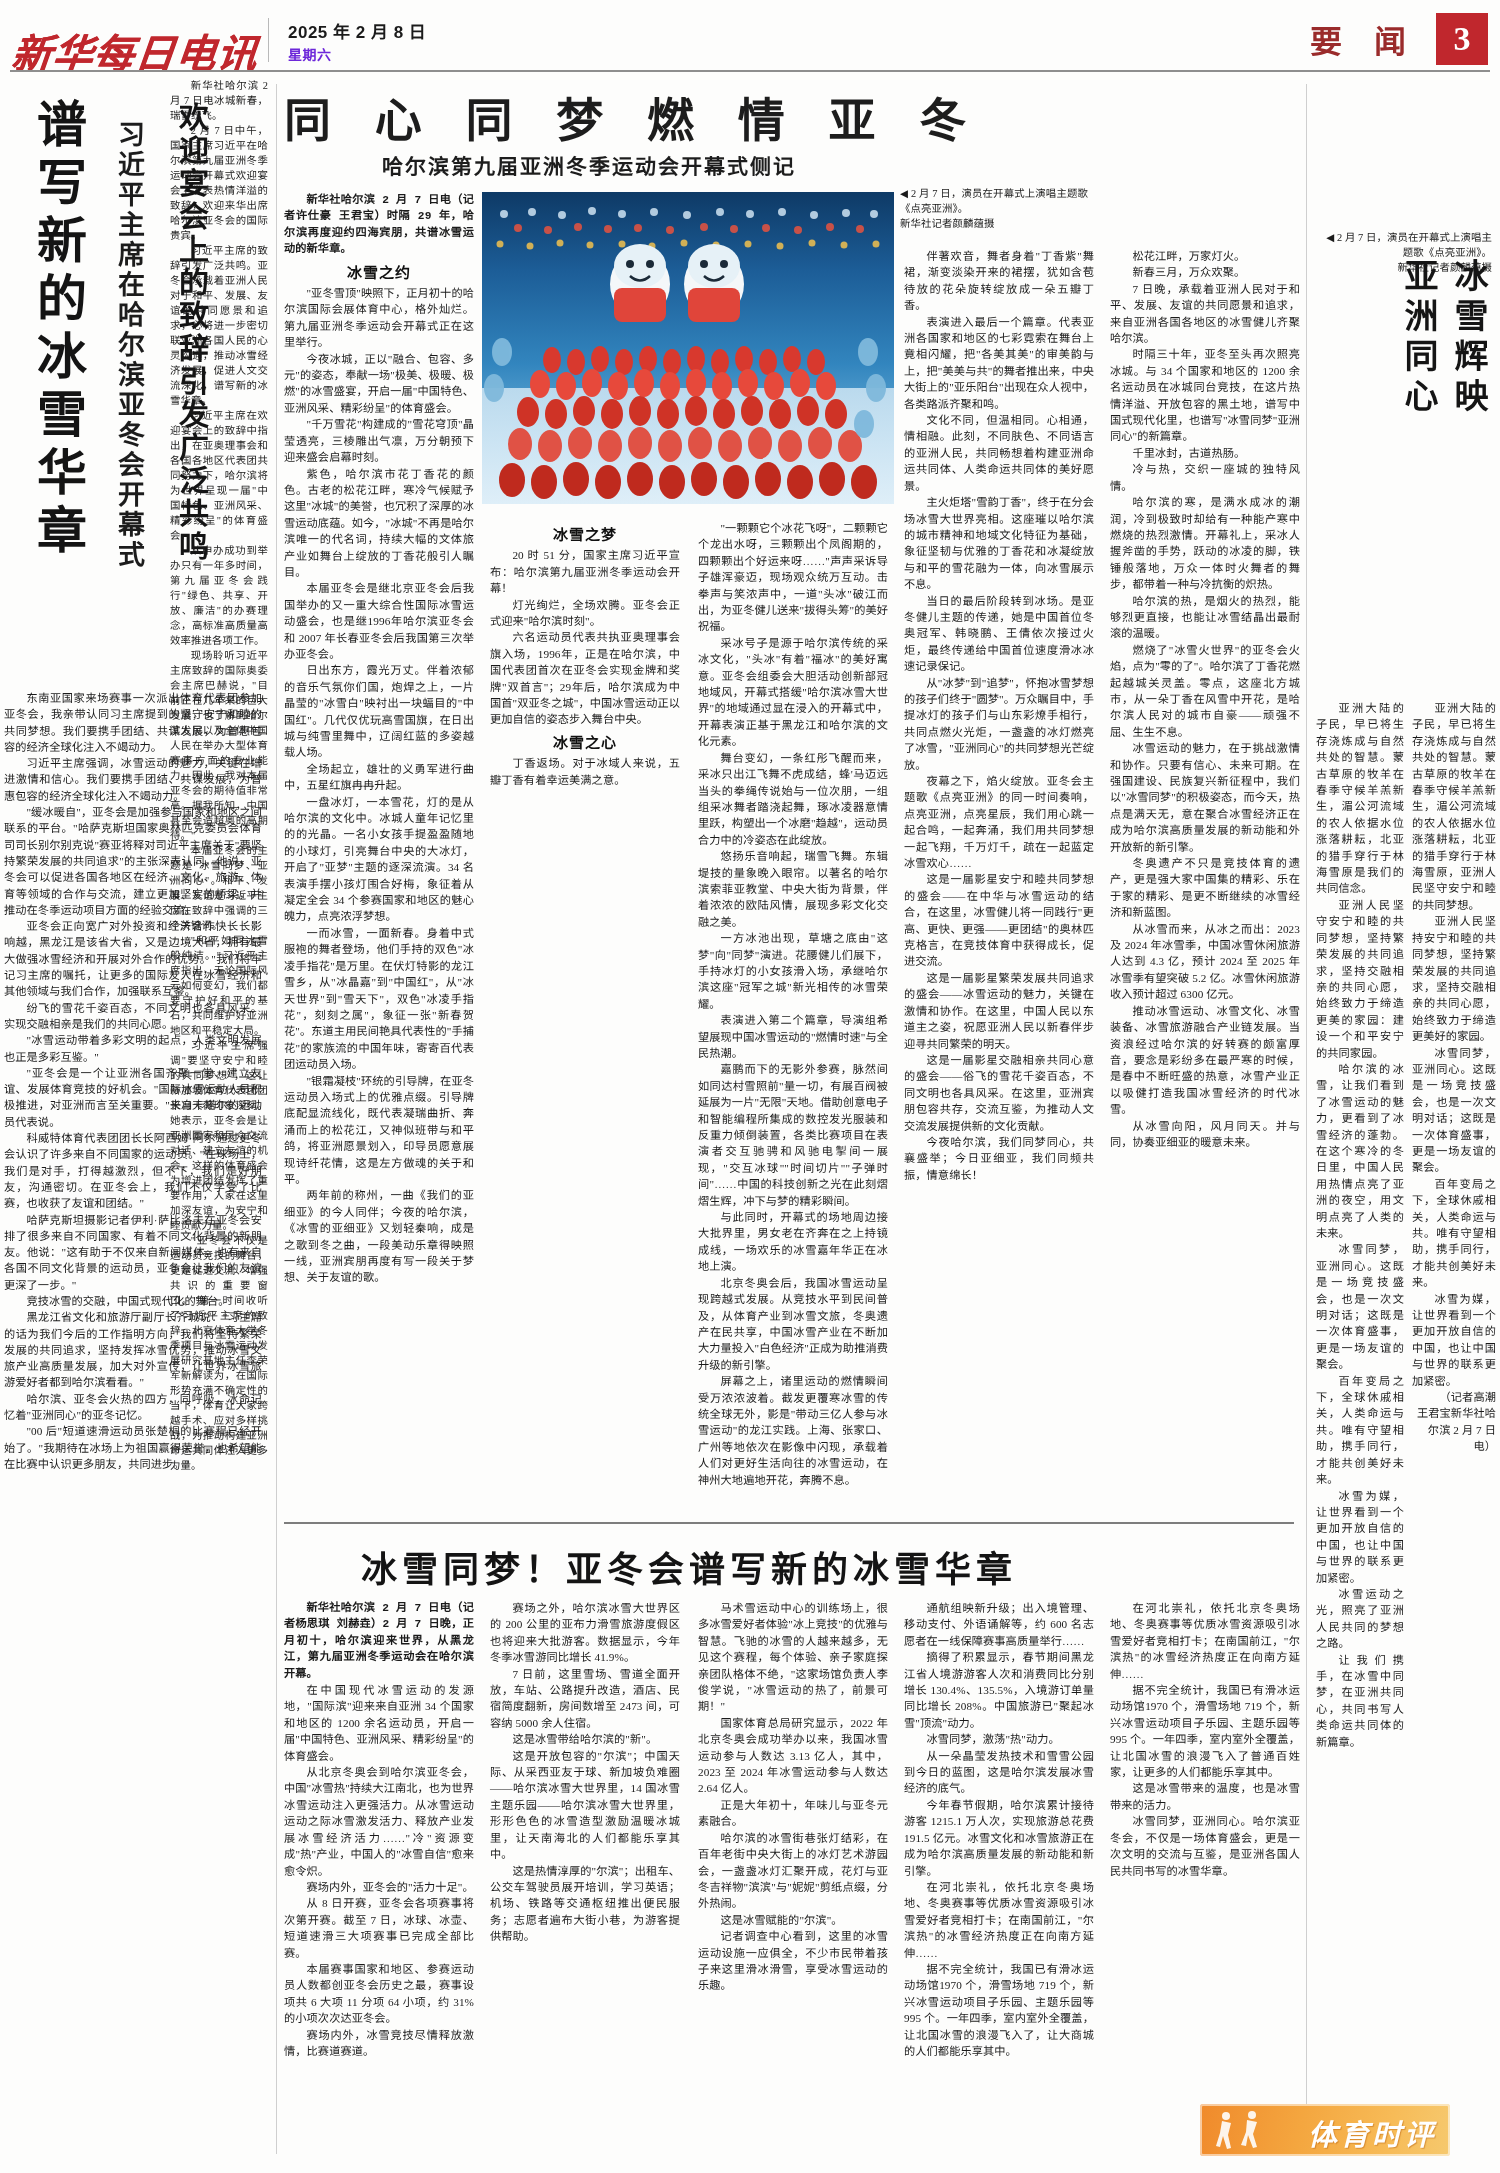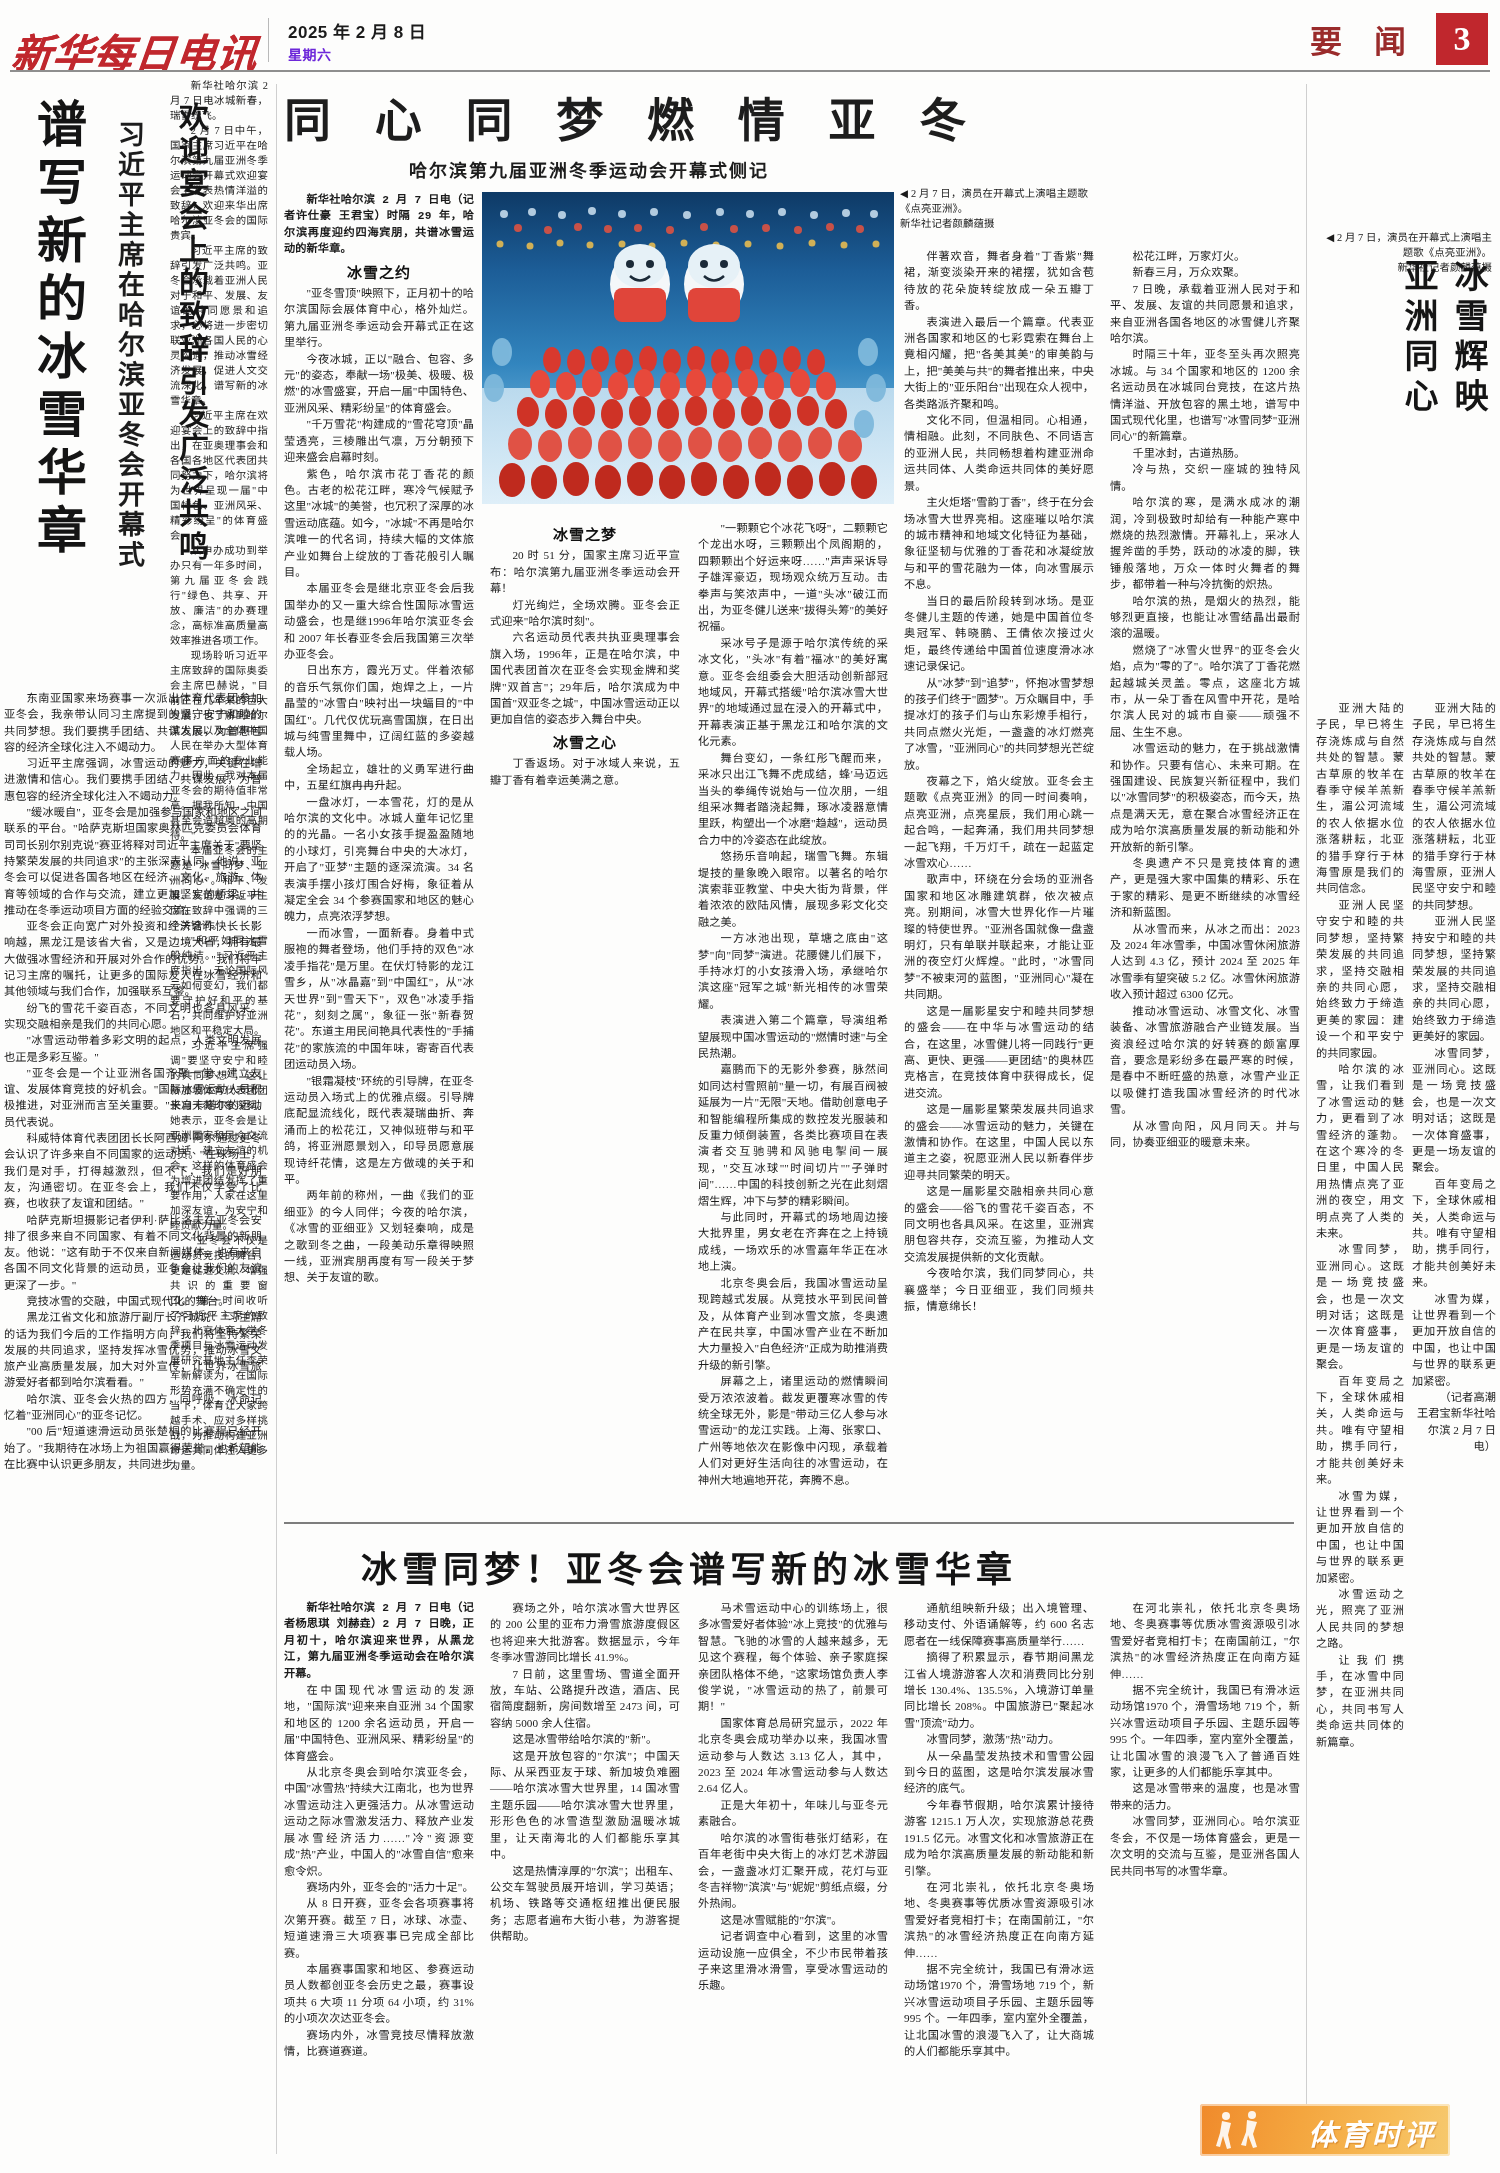--- a/index.html
+++ b/index.html
@@ -203,24 +203,23 @@
     font-weight: 700;
     font-size: 47px;
     letter-spacing: 16px;
     color: #1d1d1d;
     line-height: 58px;
     white-space: nowrap;
   }
   .center-head .h2 {
     font-family: "Liberation Sans", sans-serif;
     font-weight: 700;
-    font-size: 18px;
+    font-size: 21px;
     letter-spacing: 2px;
     color: #1d1d1d;
-    margin-top: 6px;
   }
 
   
   .photo {
     position: absolute;
     left: 482px; top: 192px;
     width: 412px; height: 312px;
     background: linear-gradient(180deg,#123f6e 0%, #1d5c96 18%, #2a78b6 40%, #3f90c9 62%, #65aed6 80%, #8cc6e2 100%);
     overflow: hidden;
   }
@@ -591,21 +590,20 @@
   </div>
 
   <div class="ccol ccol4 col-text">
     <p class="">伴著欢音，舞者身着"丁香紫"舞裙，渐变淡染开来的裙摆，犹如含苞待放的花朵旋转绽放成一朵五瓣丁香。</p>
       <p class="">表演进入最后一个篇章。代表亚洲各国家和地区的七彩霓索在舞台上竟相闪耀，把"各美其美"的审美韵与上，把"美美与共"的舞者推出来，中央大街上的"亚乐阳台"出现在众人视中，各类路派齐聚和鸣。</p>
       <p class="">文化不同，但温相同。心相通，情相融。此刻，不同肤色、不同语言的亚洲人民，共同畅想着构建亚洲命运共同体、人类命运共同体的美好愿景。</p>
       <p class="">主火炬塔"雪韵丁香"，终于在分会场冰雪大世界亮相。这座璀以哈尔滨的城市精神和地域文化特征为基础，象征坚韧与优雅的丁香花和冰凝绽放与和平的雪花融为一体，向冰雪展示不息。</p>
       <p class="">当日的最后阶段转到冰场。是亚冬健儿主题的传递，她是中国首位冬奥冠军、韩晓鹏、王倩依次接过火炬，最终传递给中国首位速度滑冰冰速记录保记。</p>
       <p class="">从"冰梦"到"追梦"，怀抱冰雪梦想的孩子们终于"圆梦"。万众瞩目中，手提冰灯的孩子们与山东彩燎手相行，共同点燃火光炬，一盏盏的冰灯燃亮了冰雪，"亚洲同心"的共同梦想光芒绽放。</p>
       <p class="">夜幕之下，焰火绽放。亚冬会主题歌《点亮亚洲》的同一时间奏响，点亮亚洲，点亮星辰，我们用心跳一起合鸣，一起奔涌，我们用共同梦想一起飞翔，千万灯千，疏在一起蓝定冰雪欢心……</p>
-      <p class="">歌声中，环绕在分会场的亚洲各国家和地区冰雕建筑群，依次被点亮。别期间，冰雪大世界化作一片璀璨的特使世界。"亚洲各国就像一盘盏明灯，只有单联并联起来，才能让亚洲的夜空灯火辉煌。"此时，"冰雪同梦"不被束河的蓝图，"亚洲同心"凝在共同期。</p>
       <p class="">这是一届影星安宁和睦共同梦想的盛会——在中华与冰雪运动的结合，在这里，冰雪健儿将一同践行"更高、更快、更强——更团结"的奥林匹克格言，在竞技体育中获得成长，促进交流。</p>
       <p class="">这是一届影星繁荣发展共同追求的盛会——冰雪运动的魅力，关键在激情和协作。在这里，中国人民以东道主之姿，祝愿亚洲人民以新春伴步迎寻共同繁荣的明天。</p>
       <p class="">这是一届影星交融相亲共同心意的盛会——俗飞的雪花千姿百态，不同文明也各具风采。在这里，亚洲宾朋包容共存，交流互鉴，为推动人文交流发展提供新的文化贡献。</p>
       <p class="">今夜哈尔滨，我们同梦同心，共襄盛举；今日亚细亚，我们同频共振，情意绵长！</p>
   </div>
 
   <div class="ccol ccol5 col-text">
     <p class="">松花江畔，万家灯火。</p>
       <p class="">新春三月，万众欢聚。</p>
       <p class="">7 日晚，承载着亚洲人民对于和平、发展、友谊的共同愿景和追求，来自亚洲各国各地区的冰雪健儿齐聚哈尔滨。</p>

